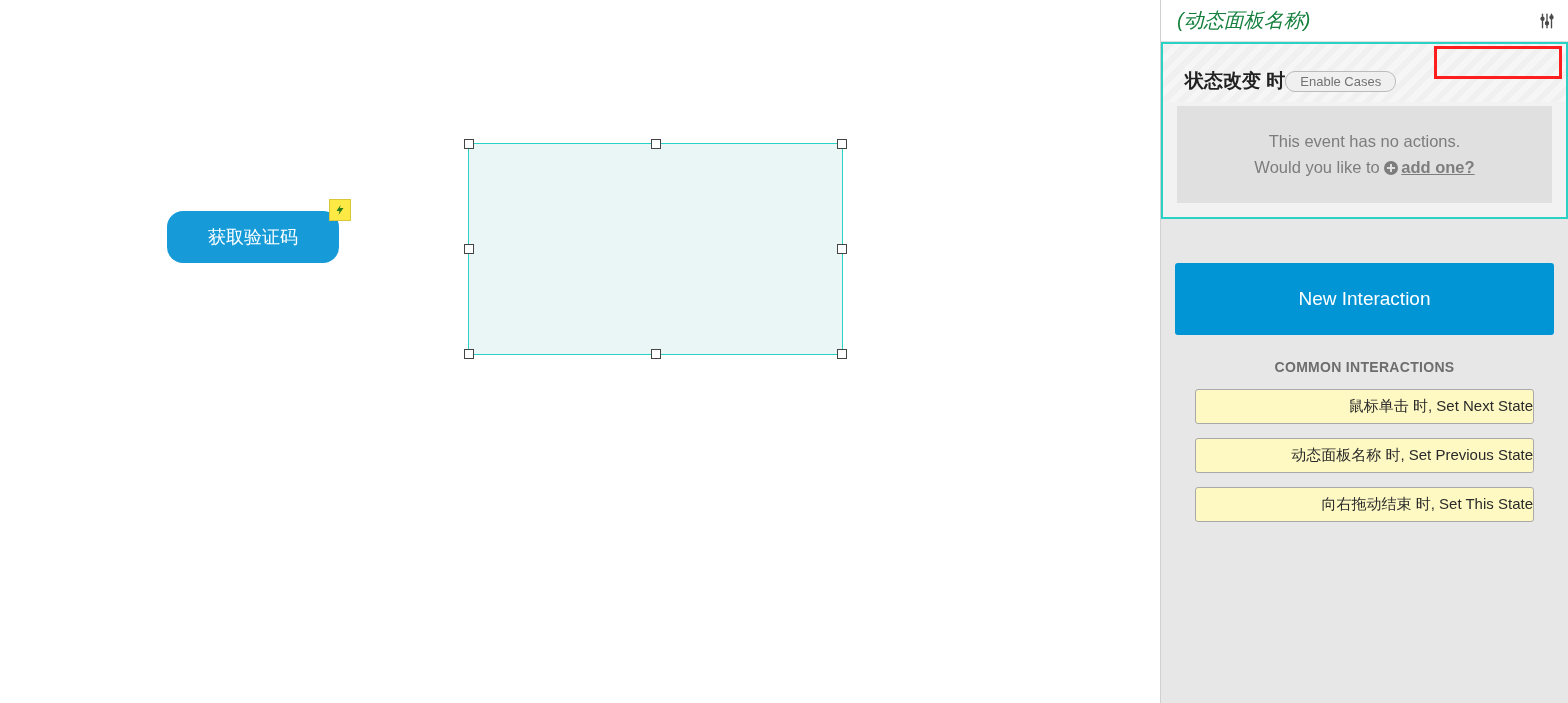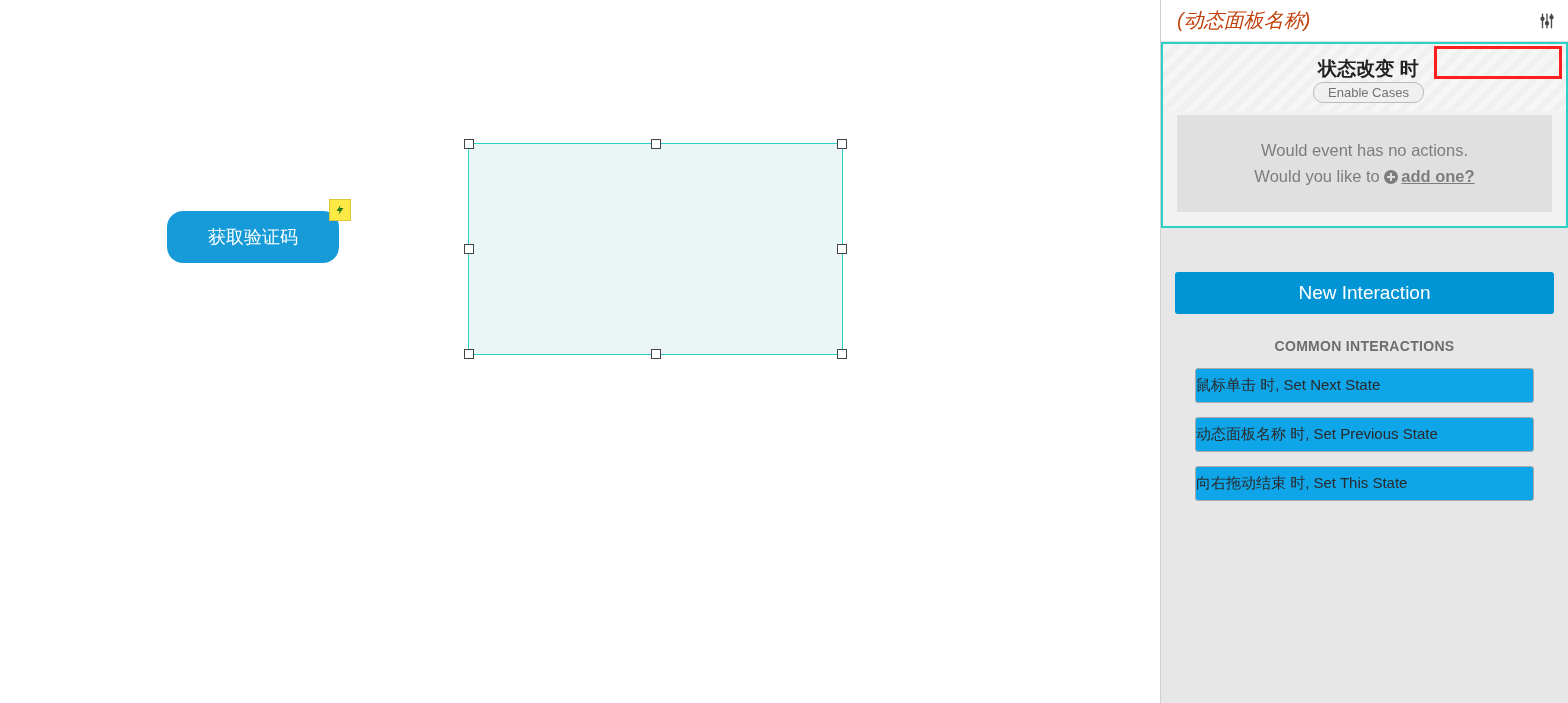--- a/index.html
+++ b/index.html
@@ -93,45 +93,44 @@
     .panel-header {
       height: 42px;
       background: #fff;
       display: flex;
       align-items: center;
       justify-content: space-between;
       padding: 0 12px 0 16px;
       border-bottom: 1px solid #e0e0e0;
     }
     .panel-header .placeholder {
-      color: #c2410c;
+      color: #15803d;
       font-style: italic;
       font-size: 20px;
     }
     .settings-icon svg { width: 18px; height: 18px; display:block; }
 
     
     .event-box {
       margin: 0;
       border: 2px solid #29d2c4;
       position: relative;
       background: #f2f2f2;
     }
     .event-head {
       position: relative;
       display: flex;
       align-items: center;
       justify-content: flex-start;
-      padding: 12px 14px 8px 22px;
+      padding: 24px 14px 8px 22px;
       background: repeating-linear-gradient(
         -45deg,
         #f6f6f6 0 6px,
         #f0f0f0 6px 12px
       );
-      flex-direction: column;
     }
     .event-title {
       font-size: 19px;
       font-weight: 700;
       color: #222;
     }
     .enable-cases {
       position: relative;
       z-index: 2;
     }
@@ -183,21 +182,21 @@
       position: absolute;
       background: #e0e0e0;
     }
     .plus-circle::before { left: 6px; top: 3px; width: 2px; height: 8px; }
     .plus-circle::after  { left: 3px; top: 6px; width: 8px; height: 2px; }
 
     
     .new-interaction {
       display: block;
       margin: 44px 14px 0 14px;
-      padding: 10px 0;
+      padding: 25px 0;
       background: #0195d5;
       color: #fff;
       font-size: 19px;
       text-align: center;
       border-radius: 3px;
       cursor: pointer;
       border: none;
       width: calc(100% - 28px);
     }
 
@@ -208,26 +207,26 @@
       color: #6d6d6d;
       font-size: 14px;
       letter-spacing: 0.3px;
       font-weight: 700;
     }
     .common-button {
       display: block;
       margin: 14px 34px 0 34px;
       width: calc(100% - 68px);
       padding: 7px 0;
-      background: #0ea5e9;
+      background: #fef9c3;
       border: 1px solid #a9a9a9;
       border-radius: 3px;
       font-size: 15px;
       color: #2a2a2a;
-      text-align: left;
+      text-align: right;
       cursor: pointer;
     }
   </style>
 </head>
 <body>
 
 <div class="canvas">
   <div class="verify-button">
     <span>获取验证码</span>
     <span class="lightning-badge">
@@ -268,21 +267,21 @@
 
   <div class="event-box">
     <div class="event-head">
       <span class="event-title">状态改变 时</span>
       <span class="enable-cases">
         <button>Enable Cases</button>
       </span>
       <span class="red-highlight"></span>
     </div>
     <div class="event-body">
-      <div>Would event has no actions.</div>
+      <div>This event has no actions.</div>
       <div>
         <span>Would you like to </span><span class="plus-circle"></span><span class="add-one">add one?</span>
       </div>
     </div>
   </div>
 
   <button class="new-interaction">New Interaction</button>
 
   <div class="common-label">COMMON INTERACTIONS</div>
 

